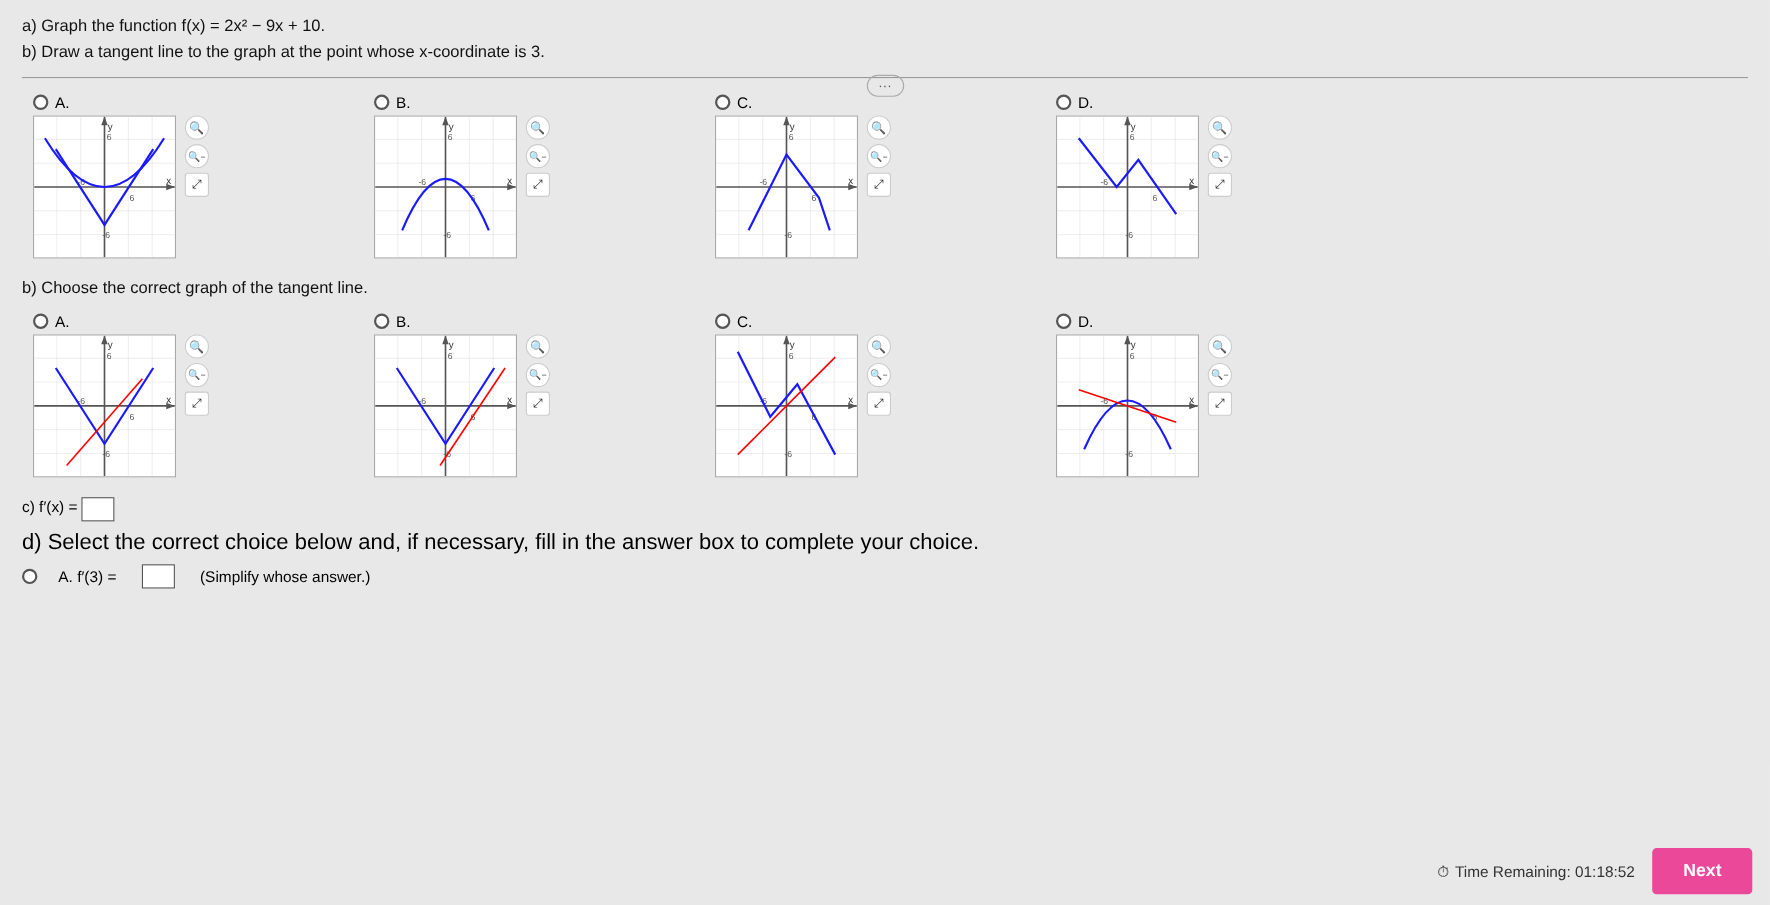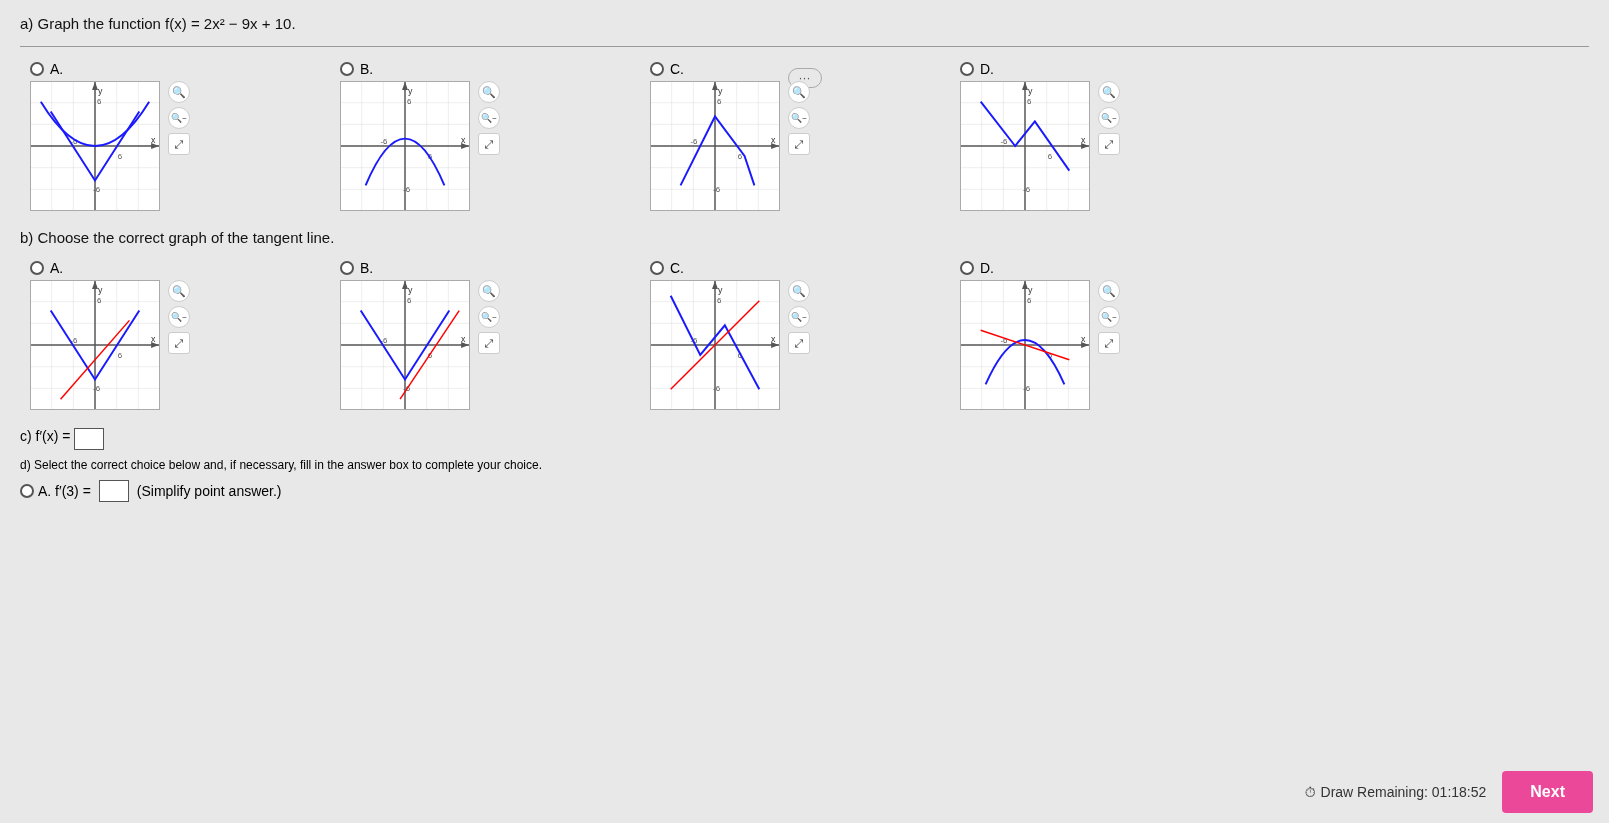--- a/index.html
+++ b/index.html
@@ -132,21 +132,21 @@
       display: inline-block;
       background: white;
     }
     .part-d {
       font-size: 14px;
       margin-bottom: 8px;
     }
     .part-d-choice {
       display: flex;
       align-items: center;
-      gap: 4px;
+      gap: 19px;
       font-size: 14px;
       margin-bottom: 5px;
     }
     
     .bottom-bar {
       position: absolute;
       bottom: 0;
       right: 0;
       display: flex;
       align-items: center;
@@ -184,20 +184,21 @@
       transform: translateX(-50%);
     }
   </style>
 </head>
 <body>
 
 <div class="main-container">
 
   <div class="problem-statement">
     <div>a) Graph the function f(x) = 2x² − 9x + 10.</div>
+    <div>b) Draw a tangent line to the graph at the point whose x-coordinate is 3.</div>
   </div>
 
   <button class="more-btn">···</button>
 
   <hr class="divider">
 
   <div class="choices-row">
 
     <div class="choice-item">
       <label class="choice-label">
@@ -523,30 +524,30 @@
     </div>
 
   </div>
 
   <div class="part-c">
     <span>c) f′(x) =</span>
     <input type="text" class="answer-box" style="border: 1px solid rgb(85, 85, 85); width: 30px; height: 22px; padding: 0px 2px;">
   </div>
 
   <div class="part-d">
-    <div style="margin-bottom:8px;font-size:12px;">d) Select the correct choice below and, if necessary, fill in the answer box to complete your choice.</div>
+    <div style="margin-bottom:8px;font-size:20px;">d) Select the correct choice below and, if necessary, fill in the answer box to complete your choice.</div>
     <div class="part-d-choice">
       <span class="radio-circle"></span>
       <span>A.  f′(3) =</span>
       <input type="text" style="border: 1px solid rgb(85, 85, 85); width: 30px; height: 22px; padding: 0px 2px; margin: 0px 4px;">
-      <span>(Simplify point answer.)</span>
+      <span>(Simplify whose answer.)</span>
     </div>
   </div>
 
   <div class="bottom-bar">
     <div class="time-remaining">
       <span>⏱</span>
-      <span>Draw Remaining: 01:18:52</span>
+      <span>Time Remaining: 01:18:52</span>
     </div>
     <button class="next-btn">Next</button>
   </div>
 
 </div>
 
 </body></html>

